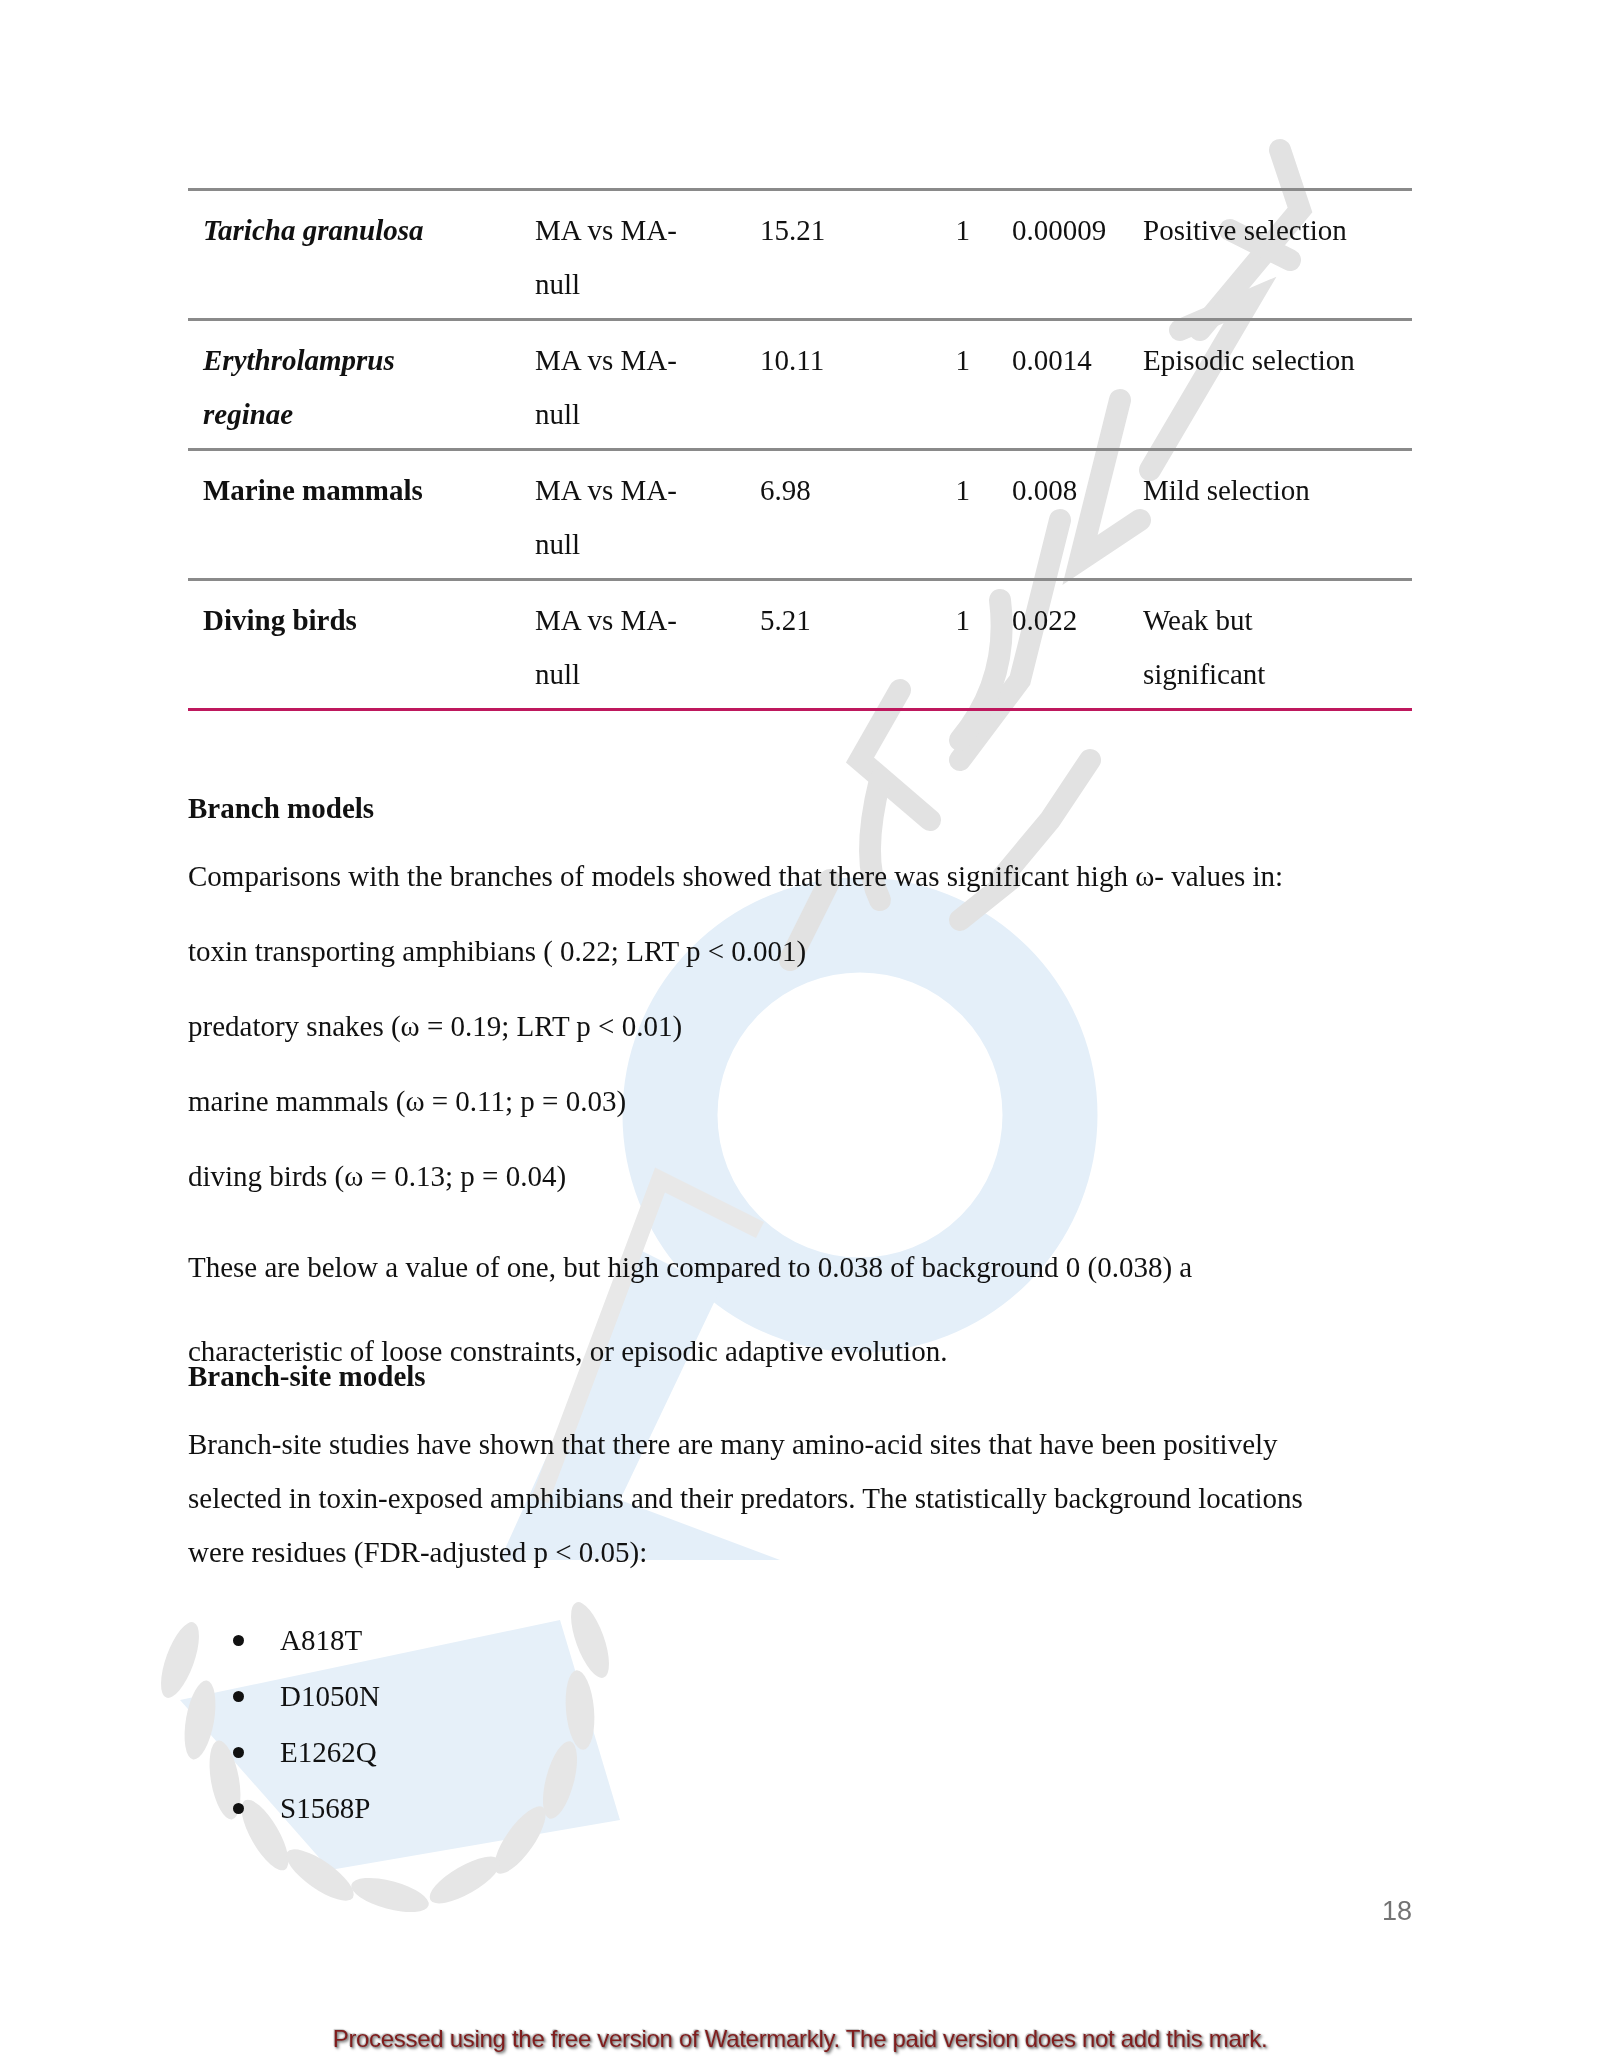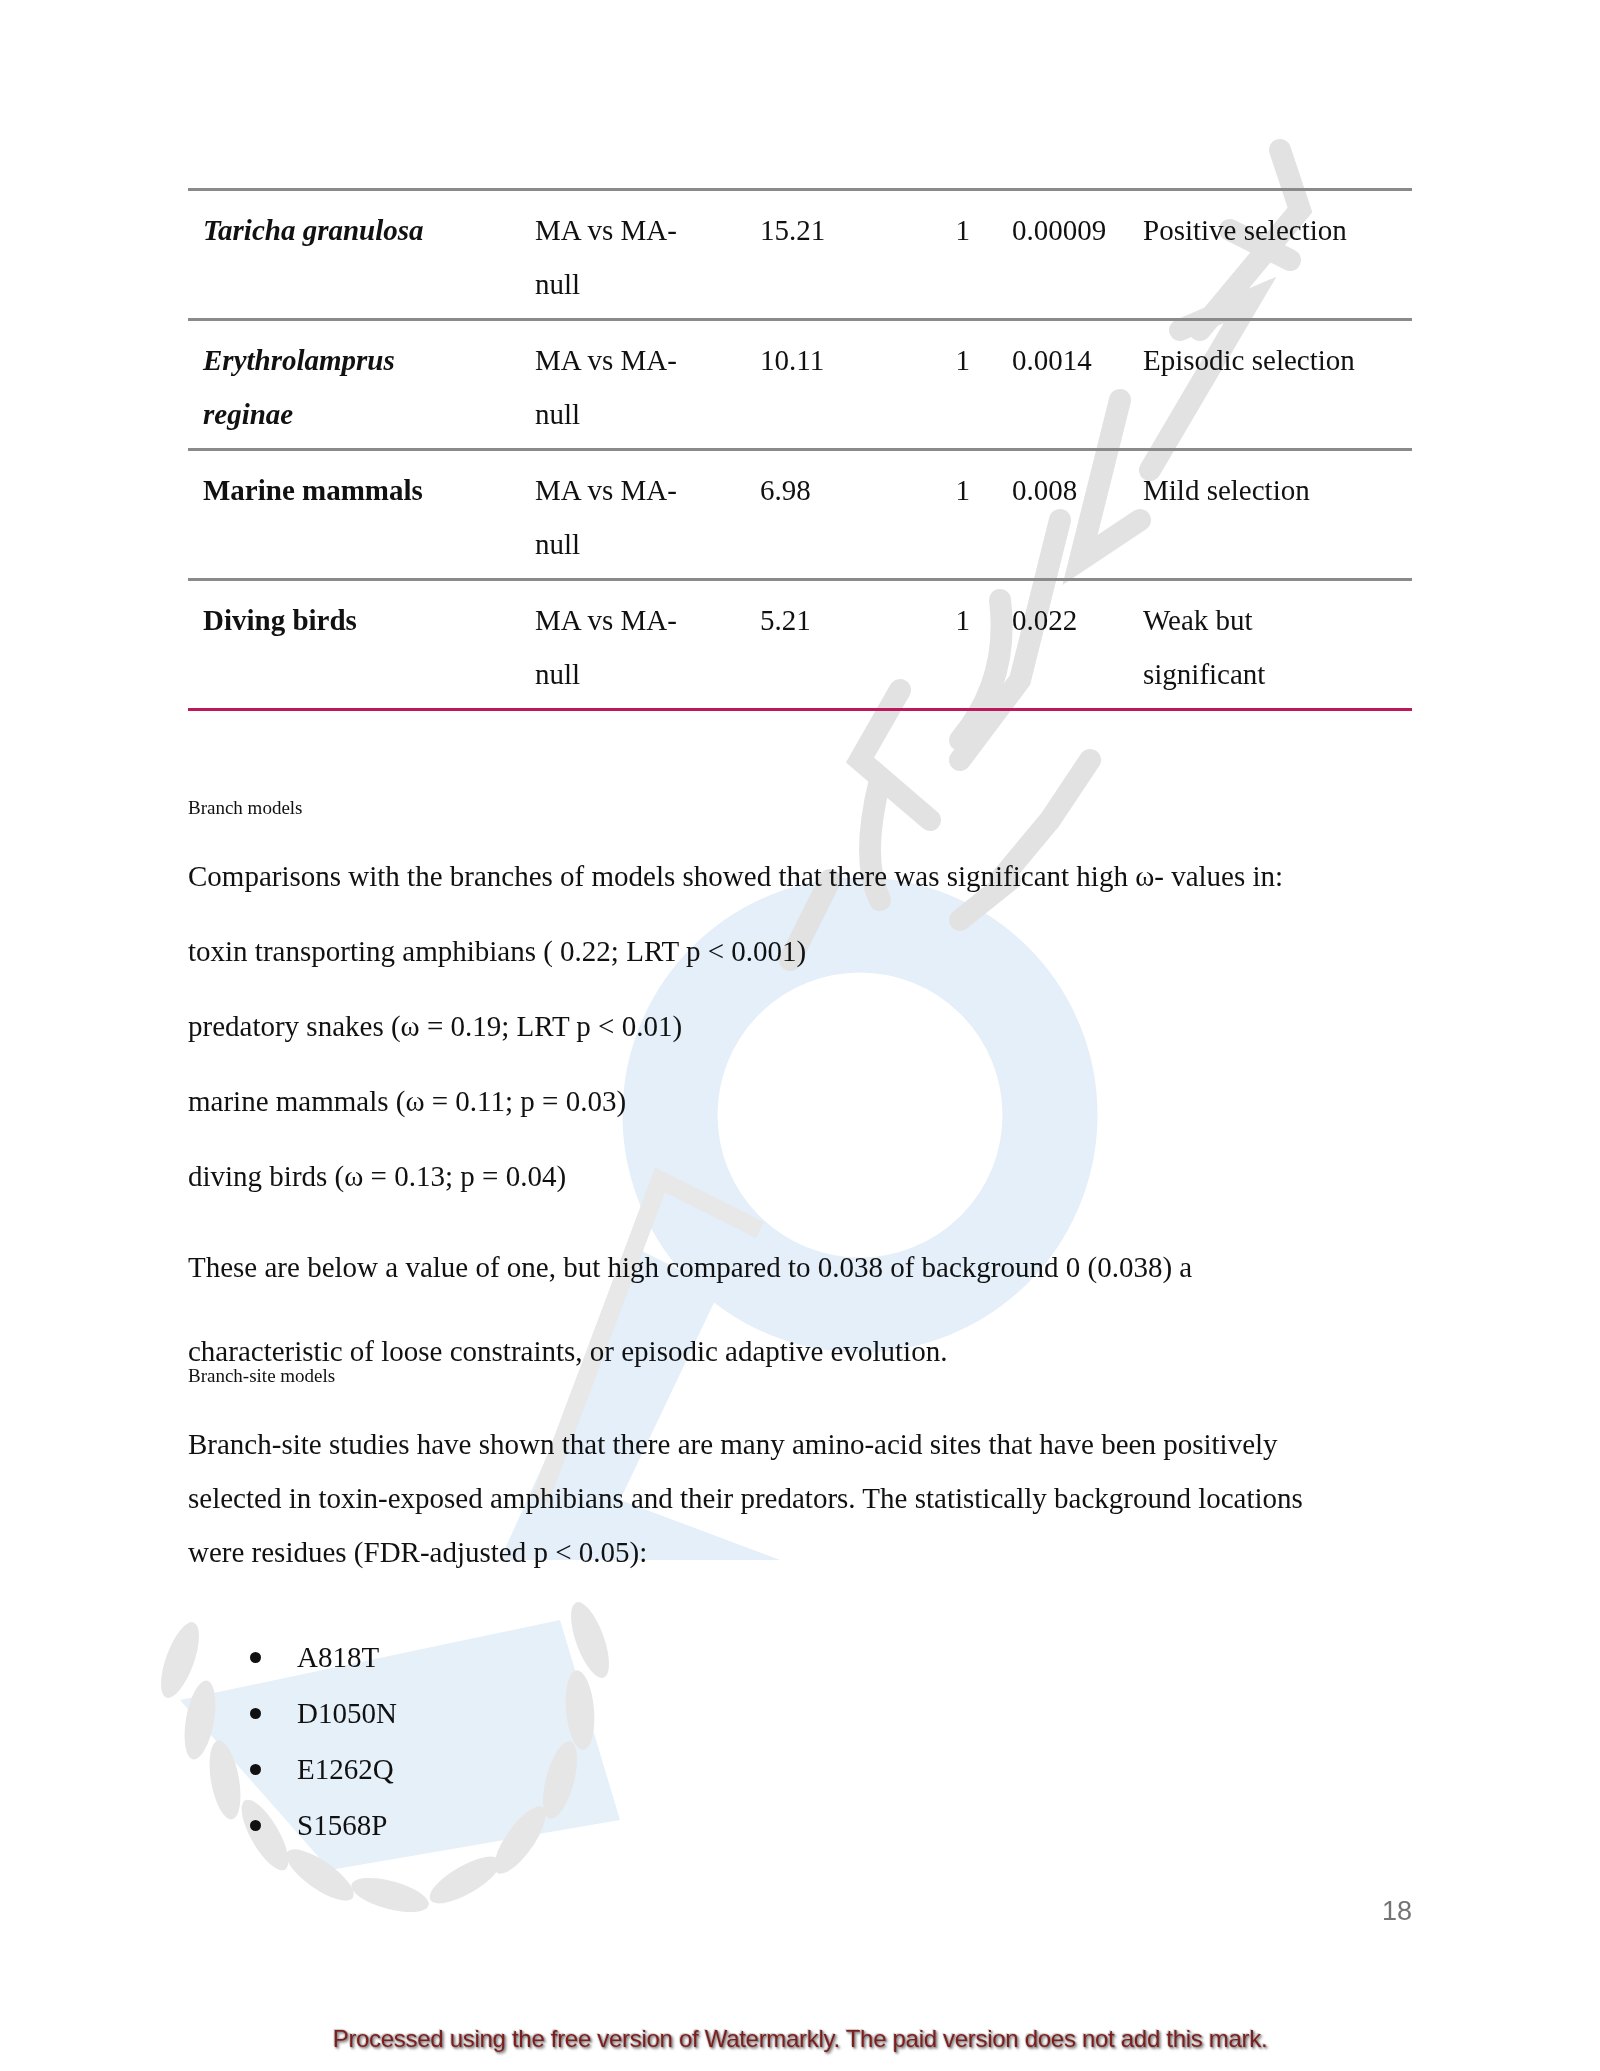--- a/index.html
+++ b/index.html
@@ -57,36 +57,36 @@
     .c-test { left: 347px; width: 180px; }
     .c-lrt { left: 572px; width: 120px; }
     .c-df { left: 740px; width: 42px; text-align: right; }
     .c-p { left: 824px; width: 120px; }
     .c-interp { left: 955px; width: 250px; }
 
     
     .heading {
       position: absolute;
       left: 188px;
-      font-size: 19px;
-      font-weight: normal;
+      font-size: 29px;
+      font-weight: bold;
       line-height: 36px;
     }
     .para {
       position: absolute;
       left: 188px;
       width: 1240px;
       font-size: 29px;
       line-height: 54px;
     }
     .bullets {
       position: absolute;
       left: 188px;
       top: 1612px;
-      margin: 17px;
+      margin: 0;
       padding: 0;
       list-style: none;
     }
     .bullets li {
       position: relative;
       height: 56px;
       font-size: 29px;
       line-height: 56px;
       padding-left: 92px;
     }

